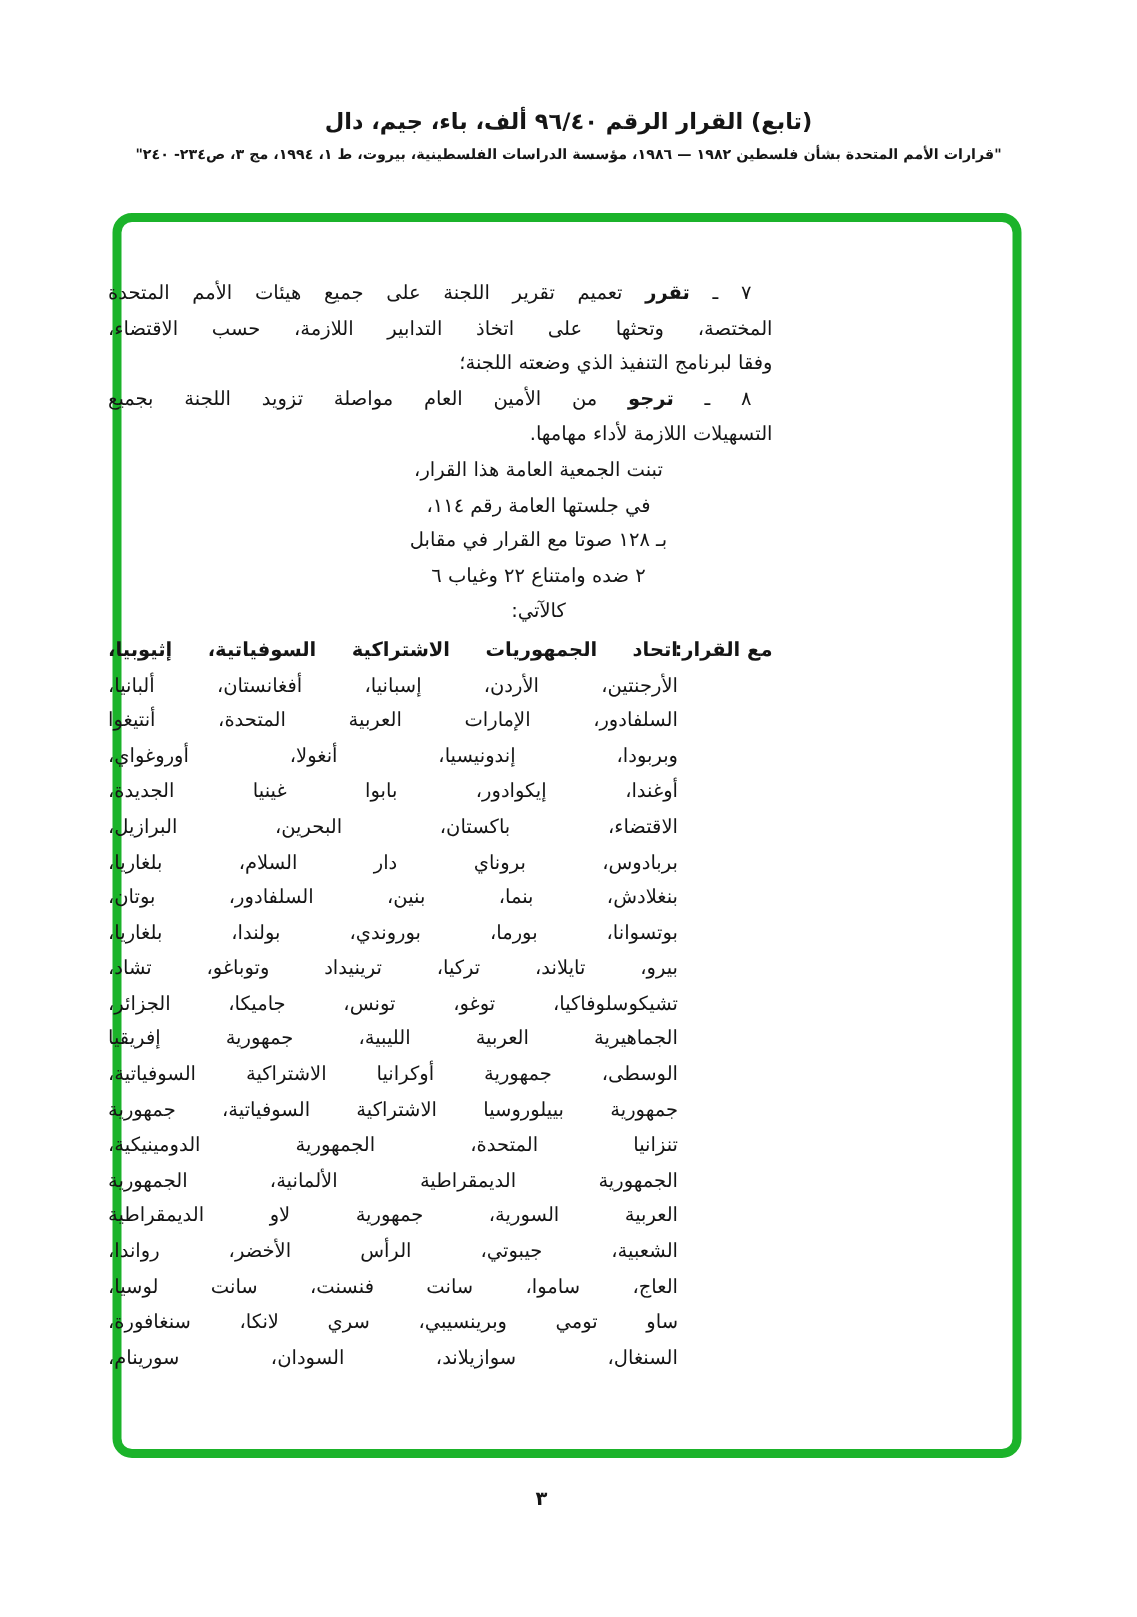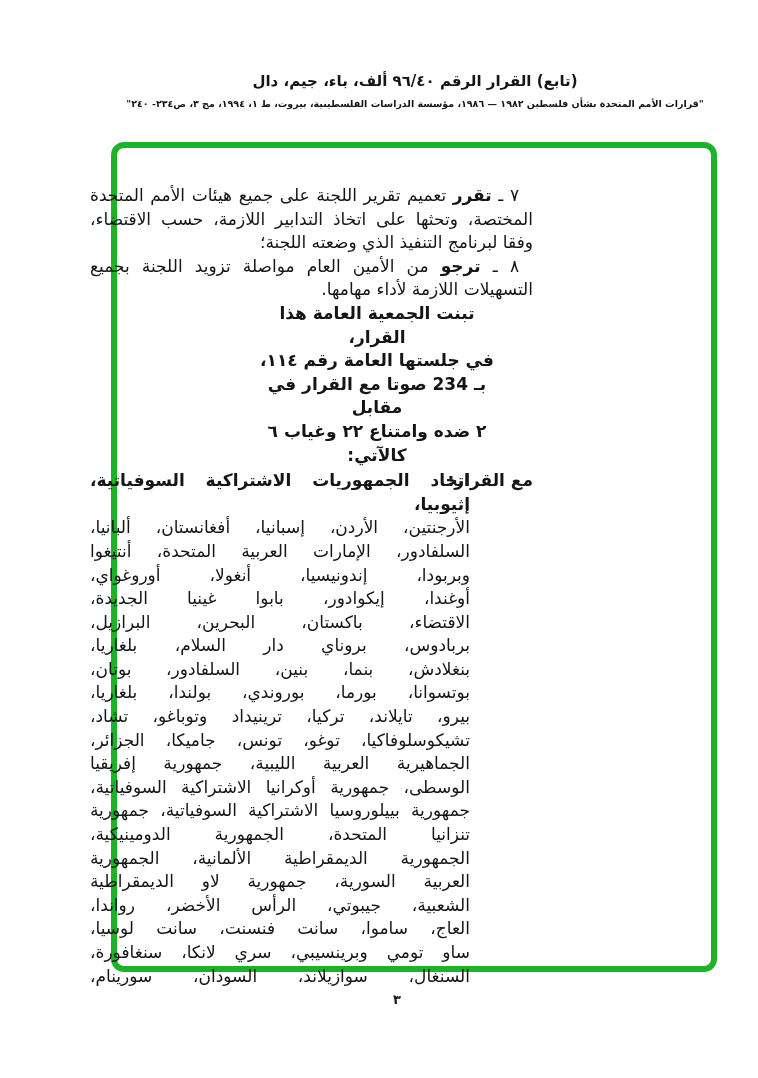--- a/index.html
+++ b/index.html
@@ -3,21 +3,21 @@
 <meta charset="utf-8">
 <style>
   html, body { margin: 0; padding: 0; }
   body {
     width: 758px; height: 1078px;
     background: #ffffff;
     font-family: "DejaVu Sans", sans-serif;
     color: #151515;
     overflow: hidden;
   }
-  .page { position: relative; width: 660px; height: 1078px; margin-left: 36px; }
+  .page { position: relative; width: 660px; height: 1078px; }
 
   
   .header {
     position: absolute; top: 72px; left: 0; width: 758px;
     direction: rtl; text-align: center;
   }
   .doc-title {
     font-size: 15px; font-weight: bold; line-height: 19px;
     letter-spacing: 0;
   }
@@ -31,34 +31,33 @@
   .frame {
     position: absolute; left: 75px; top: 142px;
     width: 606px; height: 830px;
     box-sizing: border-box;
     border: 6px solid #1bb32a;
     border-radius: 13px;
   }
 
   
   .content {
-    position: absolute; top: 184px; right: 163px; width: 443px;
+    position: absolute; top: 184px; right: 145px; width: 443px;
     direction: rtl;
-    font-size: 17px; line-height: 23.6px;
+    font-size: 13px; line-height: 23.6px;
   }
   .jline { text-align: justify; text-align-last: justify; }
   .lastline { text-align: center; text-align-last: right; }
   .indent { padding-right: 14px; }
   .verb { font-weight: bold; }
 
   
   .adoption {
     width: 240px;
     margin: 0 36px 0 0;
-    font-weight: bold;
   }
   .adoption .aline { text-align: center; text-align-last: center; }
 
   
   .vote-row { display: flex; column-gap: 5px; margin-top: 2px; }
   .vote-label {
     width: 58px; flex: 0 0 58px;
     display: flex; justify-content: space-between;
     font-weight: bold; white-space: nowrap;
   }
@@ -102,21 +101,21 @@
         <span>٨ ـ</span>
         <span class="verb">ترجو</span>
         <span>من الأمين العام مواصلة تزويد اللجنة بجميع</span>
       </div>
       <div class="lastline">التسهيلات اللازمة لأداء مهامها.</div>
     </div>
 
     <div class="adoption">
       <div class="aline">تبنت الجمعية العامة هذا القرار،</div>
       <div class="aline">في جلستها العامة رقم ١١٤،</div>
-      <div class="aline">بـ 234 صوتا مع القرار في مقابل</div>
+      <div class="aline">بـ ١٢٨ صوتا مع القرار في مقابل</div>
       <div class="aline">٢ ضده وامتناع ٢٢ وغياب ٦</div>
       <div class="aline">كالآتي:</div>
     </div>
 
     <div class="vote-row">
       <div class="vote-label">
         <span>مع القرار</span>
         <span>:</span>
       </div>
       <div class="vote-lines">

